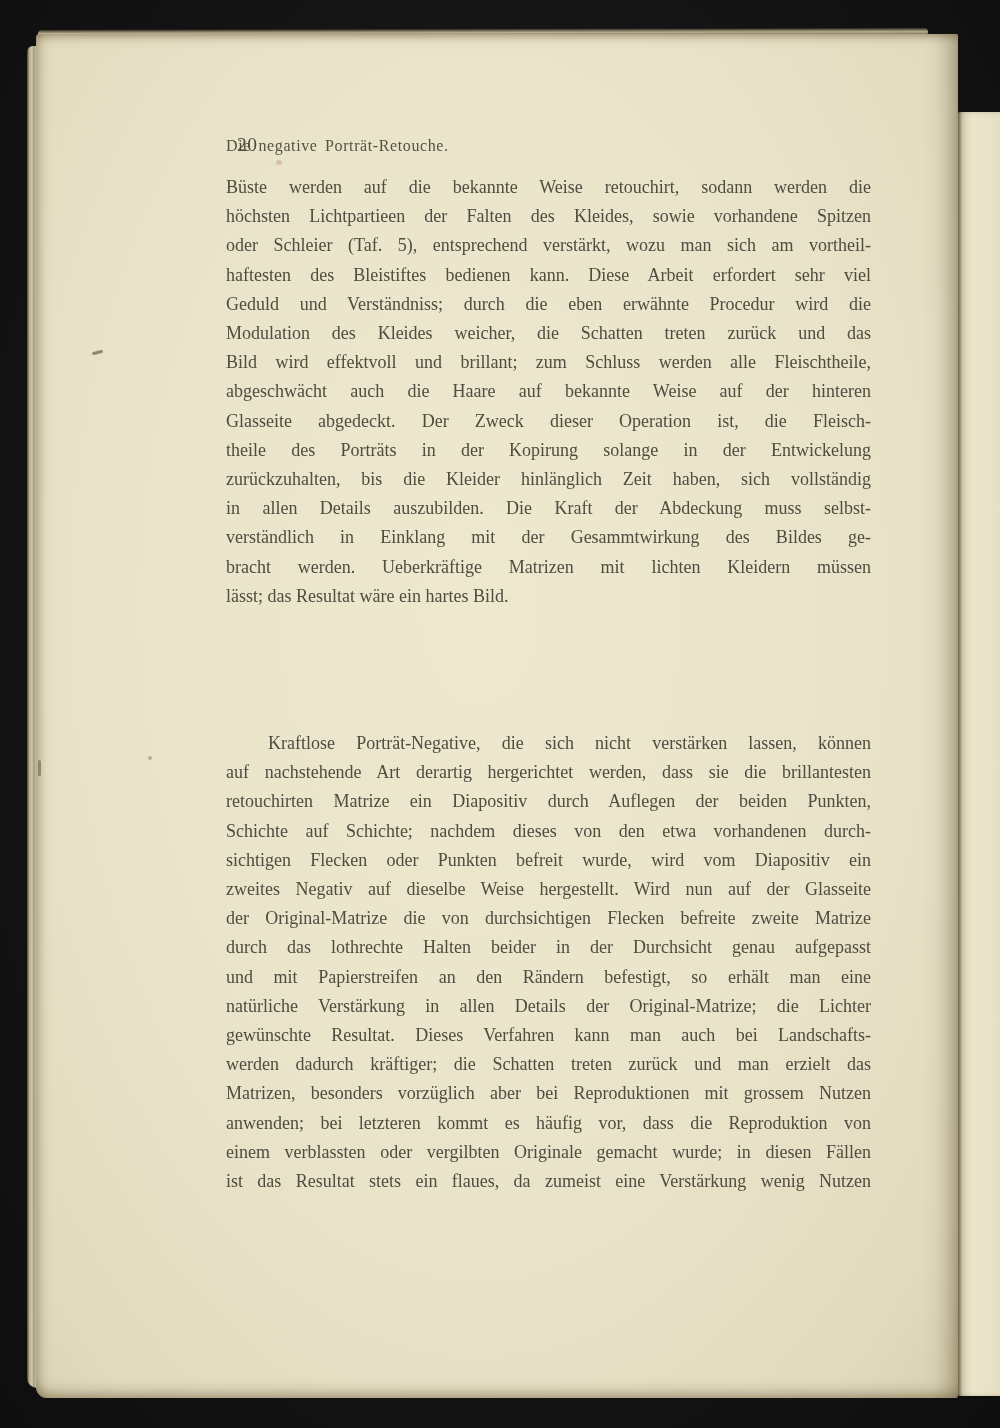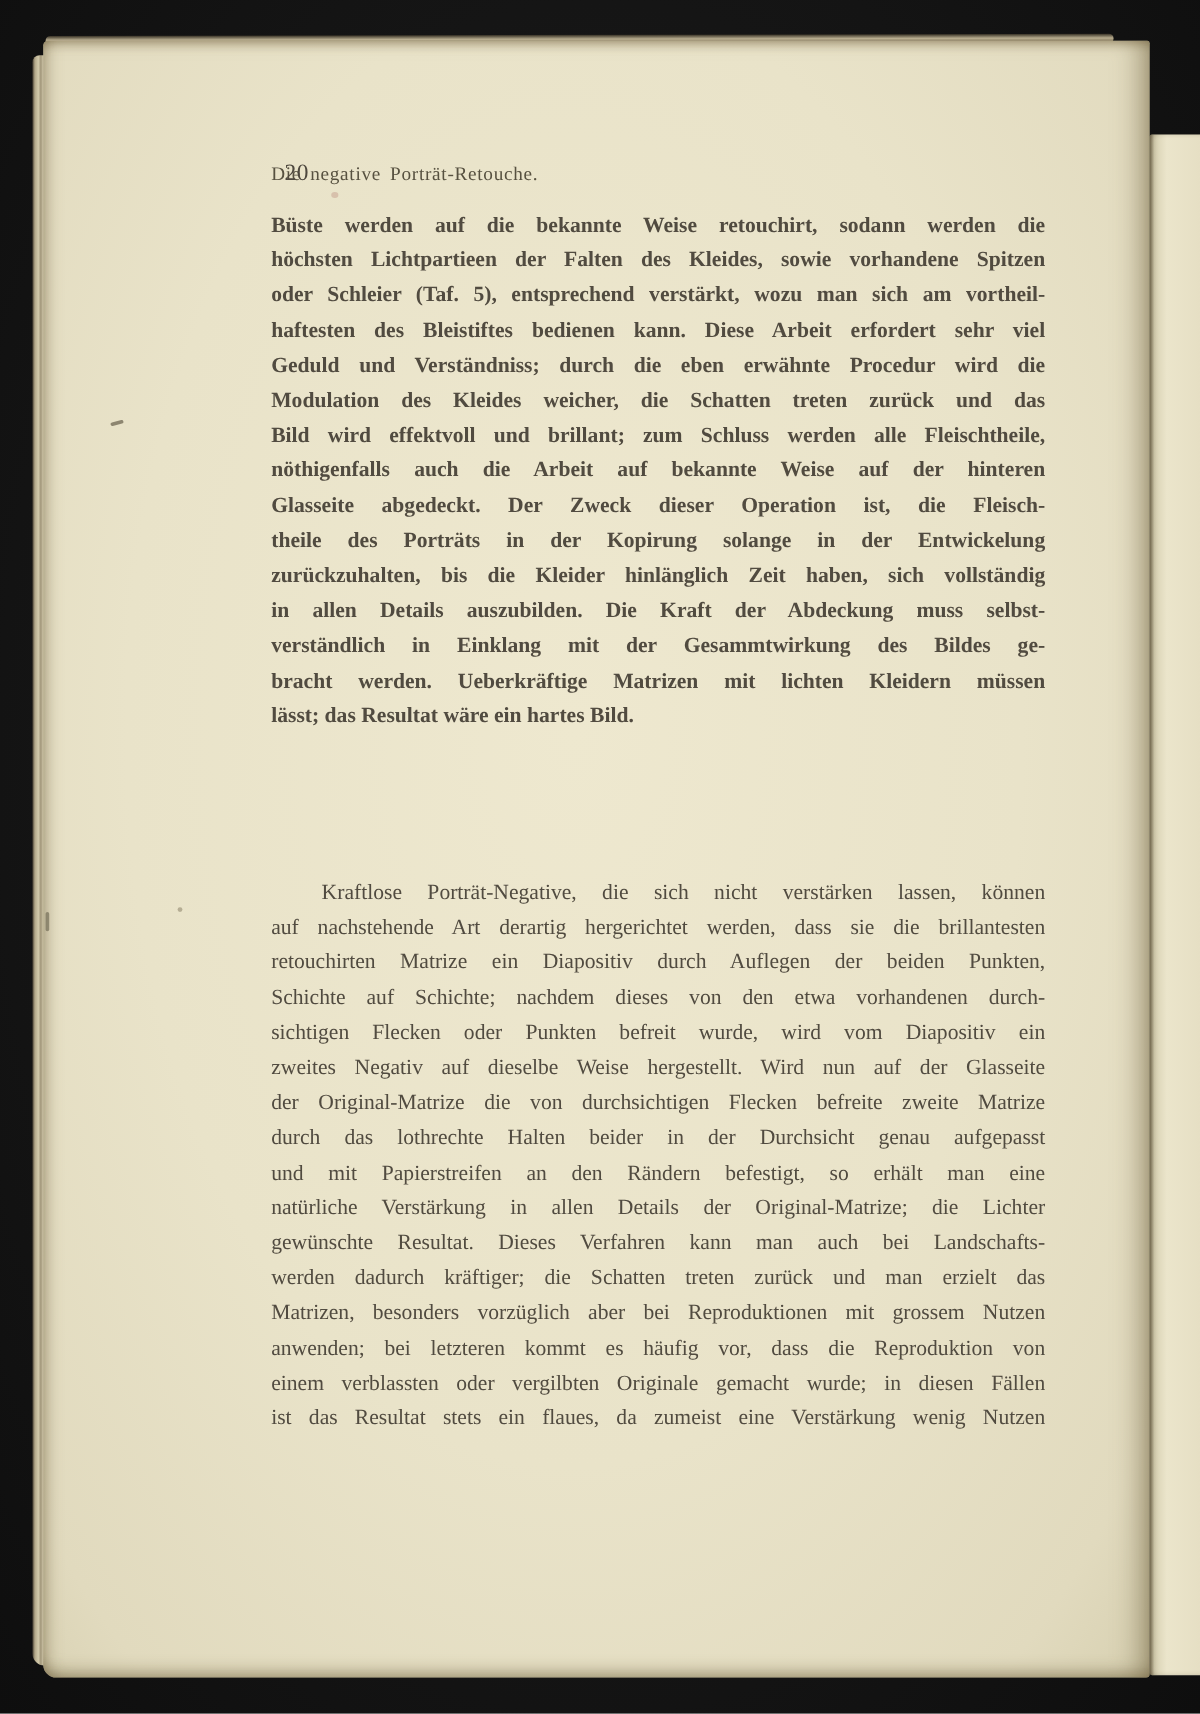--- a/index.html
+++ b/index.html
@@ -50,21 +50,21 @@
   }
   .running-head {
     display: block; text-align: left; padding-top: 4px;
     font-size: 16px; color: #575140; letter-spacing: .6px; word-spacing: 3px;
   }
 
   .para {
     position: absolute; left: 190px; width: 645px;
     font-size: 18px; line-height: 29.2px; color: #514b40;
   }
-  .para-1 { top: 139px; font-weight: bold; }
+  .para-1 { top: 139px; }
   .para-2 { top: 695px; }
 
   .text-line { text-align: justify; text-align-last: justify; }
   .text-line.no-justify { text-align-last: left; }
   .text-line.indent { text-indent: 42px; }
 
   .section-heading {
     position: absolute; left: 190px; top: 652px; width: 645px; margin: 0;
     text-align: center; font-size: 19.5px; font-weight: bold;
     color: #423c32; letter-spacing: .4px; word-spacing: 2px;
@@ -92,21 +92,21 @@
   </div>
 
   <div class="para para-1">
       <div class="text-line">Büste werden auf die bekannte Weise retouchirt, sodann werden die</div>
       <div class="text-line">höchsten Lichtpartieen der Falten des Kleides, sowie vorhandene Spitzen</div>
       <div class="text-line">oder Schleier (Taf. 5), entsprechend verstärkt, wozu man sich am vortheil-</div>
       <div class="text-line">haftesten des Bleistiftes bedienen kann. Diese Arbeit erfordert sehr viel</div>
       <div class="text-line">Geduld und Verständniss; durch die eben erwähnte Procedur wird die</div>
       <div class="text-line">Modulation des Kleides weicher, die Schatten treten zurück und das</div>
       <div class="text-line">Bild wird effektvoll und brillant; zum Schluss werden alle Fleischtheile,</div>
-      <div class="text-line">nöthigenfalls auch die Arbeit auf bekannte Weise auf der hinteren</div>
+      <div class="text-line">abgeschwächt auch die Haare auf bekannte Weise auf der hinteren</div>
       <div class="text-line">Glasseite abgedeckt. Der Zweck dieser Operation ist, die Fleisch-</div>
       <div class="text-line">theile des Porträts in der Kopirung solange in der Entwickelung</div>
       <div class="text-line">zurückzuhalten, bis die Kleider hinlänglich Zeit haben, sich vollständig</div>
       <div class="text-line">in allen Details auszubilden. Die Kraft der Abdeckung muss selbst-</div>
       <div class="text-line">verständlich in Einklang mit der Gesammtwirkung des Bildes ge-</div>
       <div class="text-line">bracht werden. Ueberkräftige Matrizen mit lichten Kleidern müssen</div>
       <div class="text-line no-justify">lässt; das Resultat wäre ein hartes Bild.</div>
     </div>
 
 

